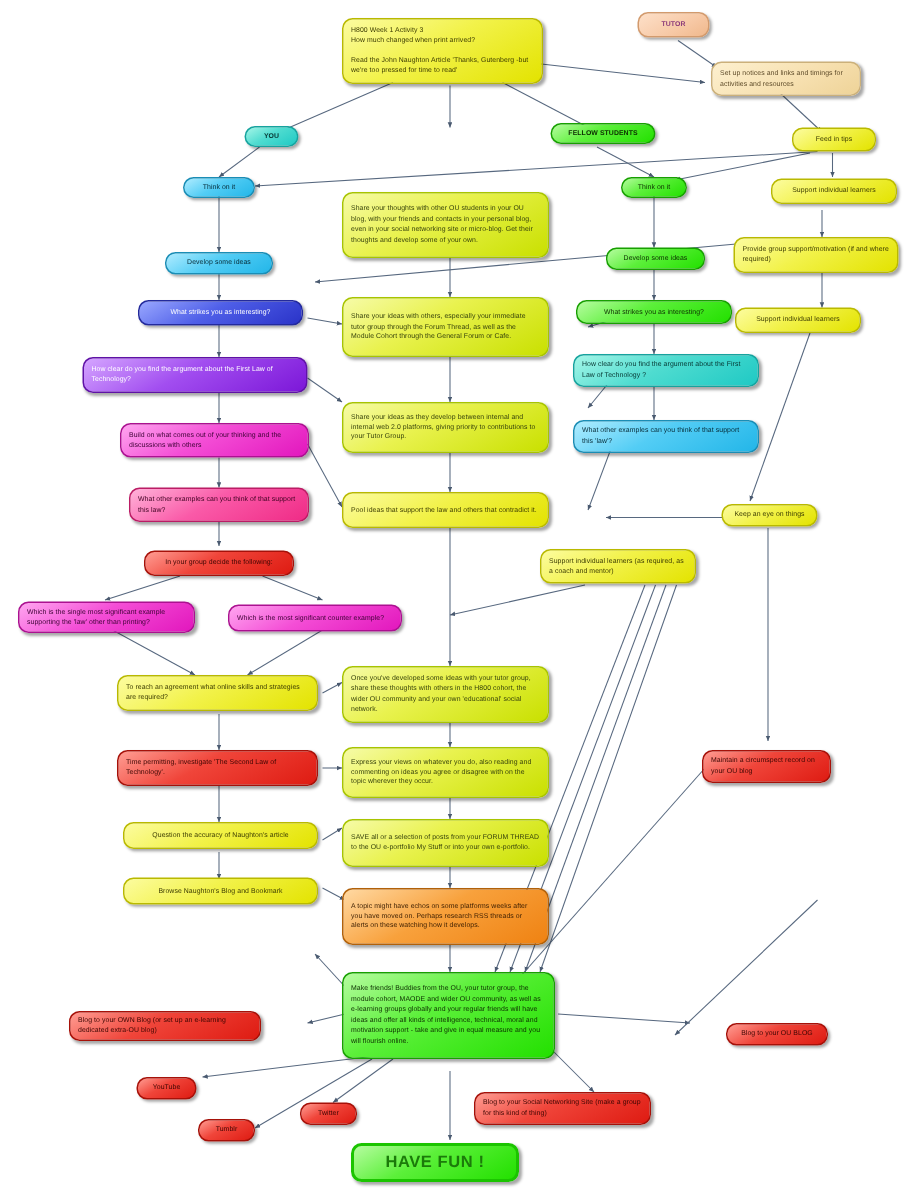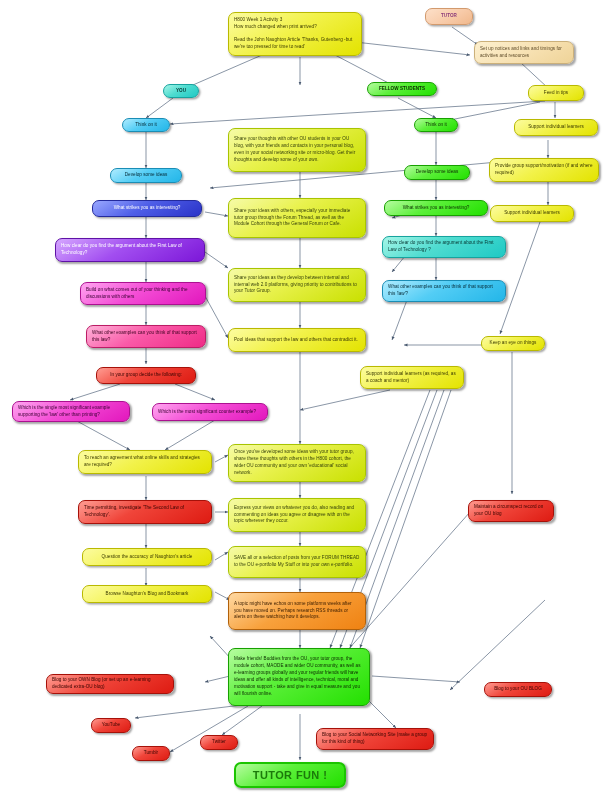--- a/index.html
+++ b/index.html
@@ -316,16 +316,16 @@
 
   <div class="node c-red" style="left:468px;top:500px;width:86px;height:22px;">
     <span>Maintain a circumspect record on your OU blog</span>
   </div>
 
   <div class="node c-red center-text" style="left:484px;top:682px;width:68px;height:15px;">
     <span>Blog to your OU BLOG</span>
   </div>
 
   <div class="node c-lime title-node big" style="left:234px;top:762px;width:112px;height:26px;border-width:2px;border-color:#1bc400;">
-    <span>TUTOR FUN !</span>
+    <span>HAVE FUN !</span>
   </div>
 
 </div>
 
 </body></html>

